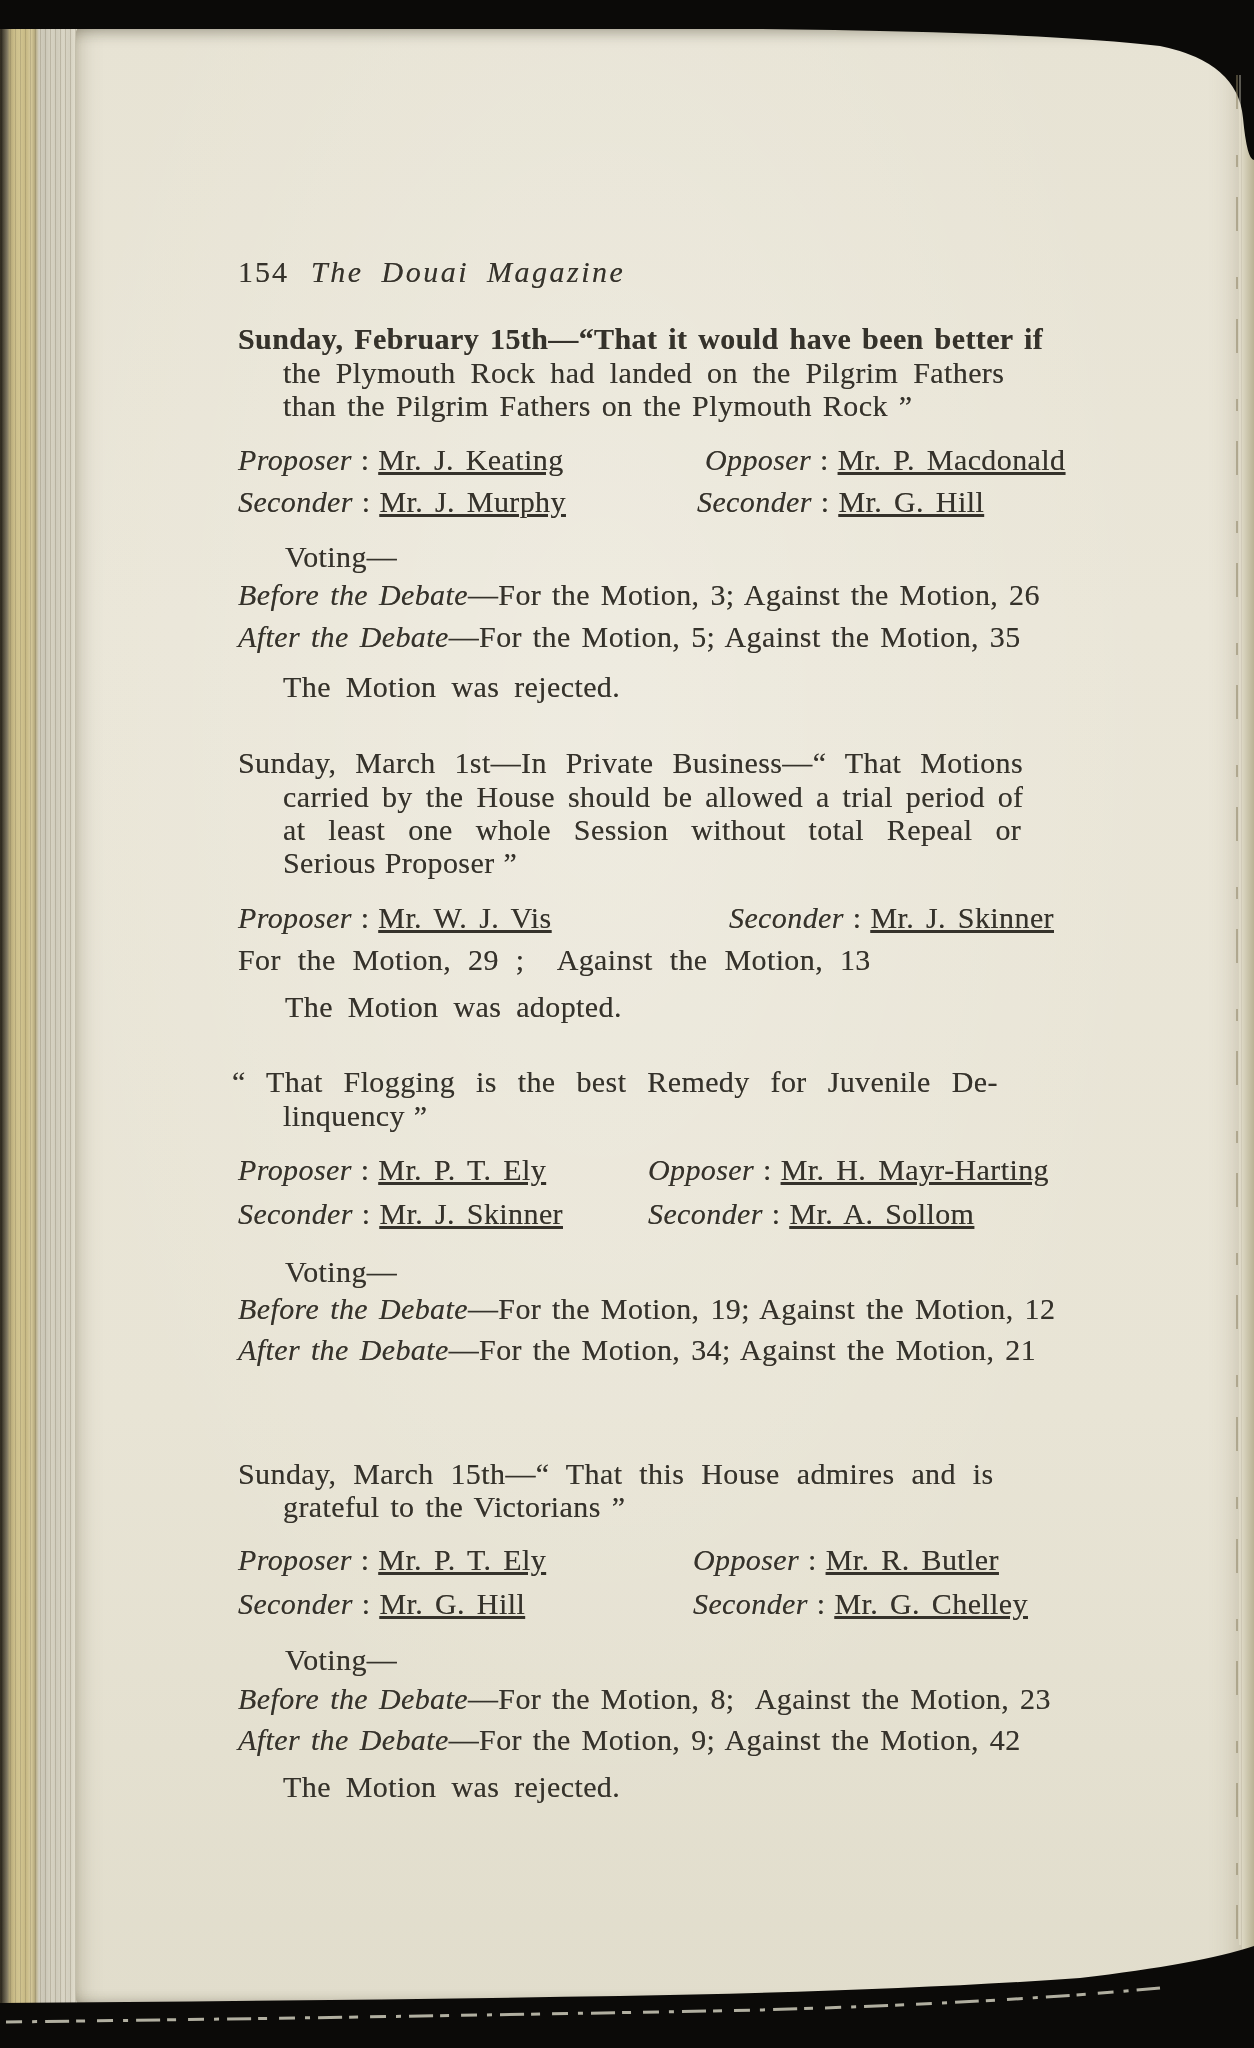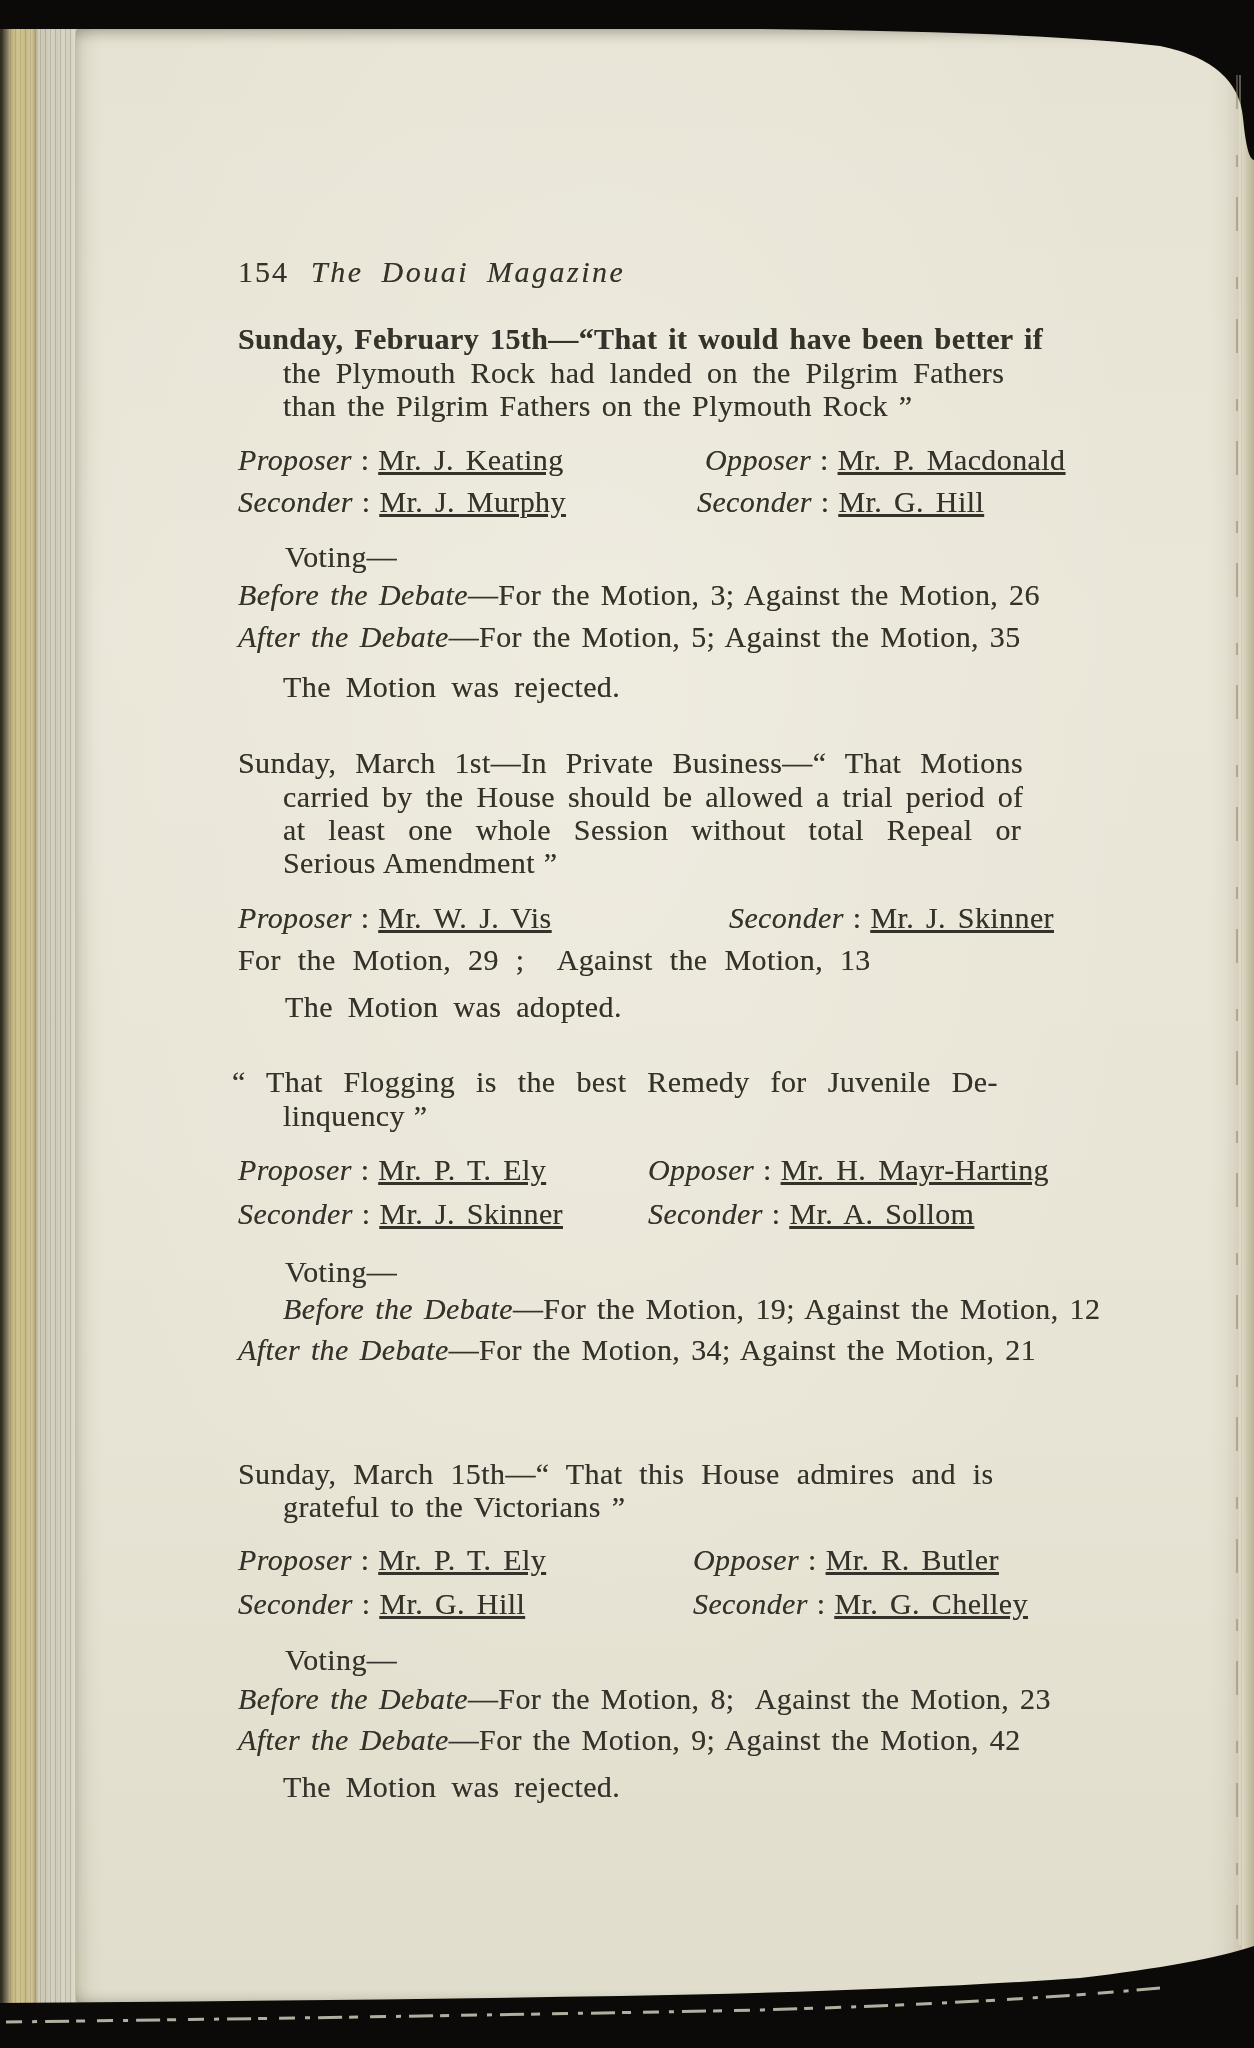--- a/index.html
+++ b/index.html
@@ -58,38 +58,38 @@
     <div class="line role" style="left:697px;top:485px;"><span class="it">Seconder</span><span class="sep"> : </span><span class="name">Mr. G. Hill</span></div>
 
     <div class="line" style="left:285px;top:540px;">Voting—</div>
     <div class="line ws2" style="left:238px;top:578px;"><span class="it">Before the Debate</span><span>—For the Motion, 3; Against the Motion, 26</span></div>
     <div class="line ws2" style="left:238px;top:620px;text-align:right;"><span class="it">After the Debate</span><span>—For the Motion, 5; Against the Motion, 35</span></div>
     <div class="line ws6" style="left:283px;top:670px;">The Motion was rejected.</div>
 
     <div class="line ws10" style="left:238px;top:746px;">Sunday, March 1st—In Private Business—“ That Motions</div>
     <div class="line ws4" style="left:283px;top:780px;">carried by the House should be allowed a trial period of</div>
     <div class="line ws13" style="left:283px;top:813px;">at least one whole Session without total Repeal or</div>
-    <div class="line" style="left:283px;top:846px;">Serious Amendment ”</div>
+    <div class="line" style="left:283px;top:846px;">Serious Proposer ”</div>
 
     <div class="line role" style="left:238px;top:901px;"><span class="it">Proposer</span><span class="sep"> : </span><span class="name">Mr. W. J. Vis</span></div>
     <div class="line role" style="left:729px;top:901px;"><span class="it">Seconder</span><span class="sep"> : </span><span class="name">Mr. J. Skinner</span></div>
 
     <div class="line ws8" style="left:238px;top:943px;">For the Motion, 29 ;  Against the Motion, 13</div>
     <div class="line ws6" style="left:285px;top:990px;">The Motion was adopted.</div>
 
     <div class="line ws12" style="left:232px;top:1065px;">“ That Flogging is the best Remedy for Juvenile De-</div>
     <div class="line" style="left:283px;top:1099px;">linquency ”</div>
 
     <div class="line role" style="left:238px;top:1153px;"><span class="it">Proposer</span><span class="sep"> : </span><span class="name">Mr. P. T. Ely</span></div>
     <div class="line role" style="left:648px;top:1153px;"><span class="it">Opposer</span><span class="sep"> : </span><span class="name">Mr. H. Mayr-Harting</span></div>
     <div class="line role" style="left:238px;top:1197px;"><span class="it">Seconder</span><span class="sep"> : </span><span class="name">Mr. J. Skinner</span></div>
     <div class="line role" style="left:648px;top:1197px;"><span class="it">Seconder</span><span class="sep"> : </span><span class="name">Mr. A. Sollom</span></div>
 
     <div class="line" style="left:285px;top:1255px;">Voting—</div>
-    <div class="line ws2" style="left:238px;top:1292px;margin-left:45px;"><span class="it">Before the Debate</span><span>—For the Motion, 19; Against the Motion, 12</span></div>
+    <div class="line ws2" style="left:238px;top:1292px;"><span class="it">Before the Debate</span><span>—For the Motion, 19; Against the Motion, 12</span></div>
     <div class="line ws2" style="left:238px;top:1333px;"><span class="it">After the Debate</span><span>—For the Motion, 34; Against the Motion, 21</span></div>
 
     <div class="line ws8" style="left:238px;top:1457px;">Sunday, March 15th—“ That this House admires and is</div>
     <div class="line ws2" style="left:283px;top:1490px;">grateful to the Victorians ”</div>
 
     <div class="line role" style="left:238px;top:1543px;"><span class="it">Proposer</span><span class="sep"> : </span><span class="name">Mr. P. T. Ely</span></div>
     <div class="line role" style="left:693px;top:1543px;"><span class="it">Opposer</span><span class="sep"> : </span><span class="name">Mr. R. Butler</span></div>
     <div class="line role" style="left:238px;top:1587px;"><span class="it">Seconder</span><span class="sep"> : </span><span class="name">Mr. G. Hill</span></div>
     <div class="line role" style="left:693px;top:1587px;"><span class="it">Seconder</span><span class="sep"> : </span><span class="name">Mr. G. Chelley</span></div>
 

